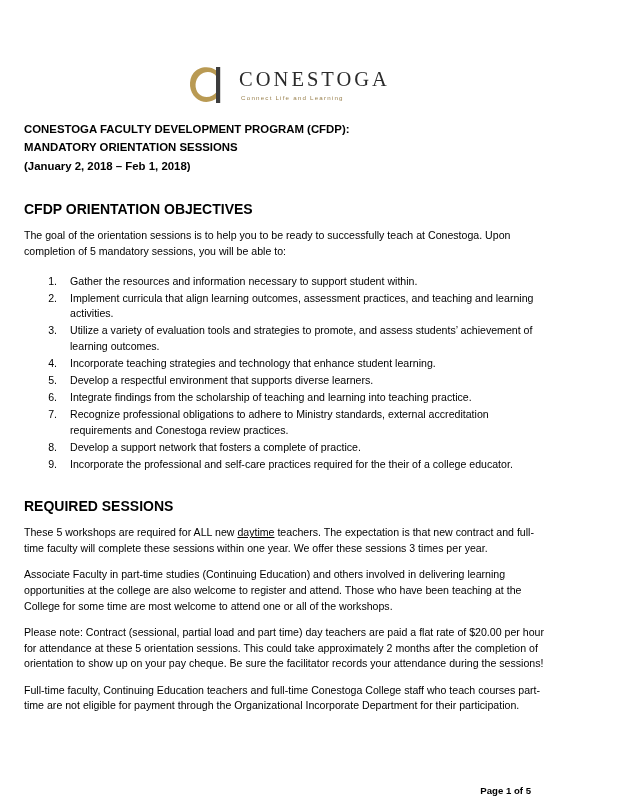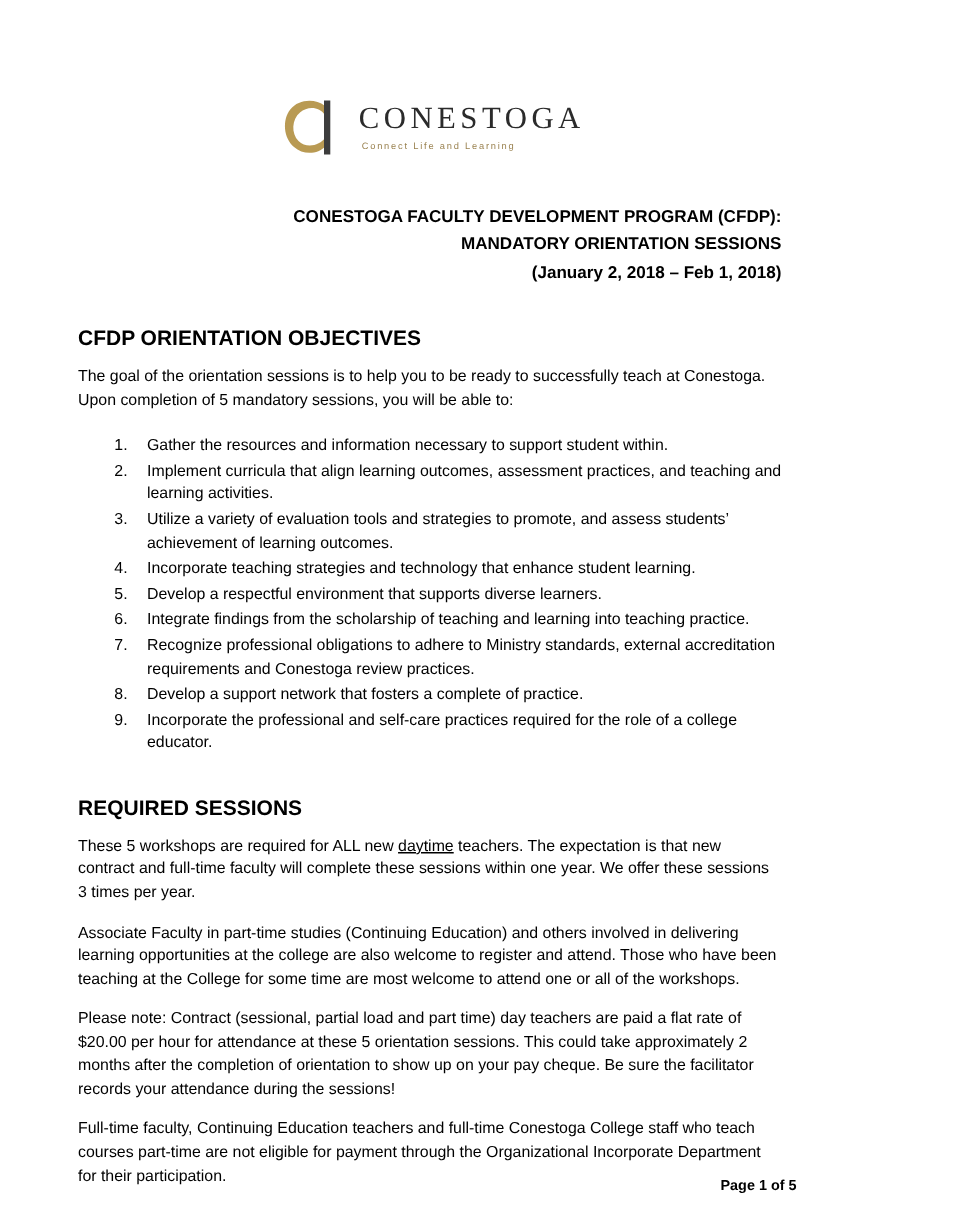--- a/index.html
+++ b/index.html
@@ -12,21 +12,21 @@
     background: #ffffff;
     font-family: "Liberation Sans", sans-serif;
     color: #000000;
     overflow: hidden;
   }
   .page {
     position: relative;
     width: 573px;
     height: 808px;
     box-sizing: border-box;
-    padding: 0 52px;
+    padding: 0 24px;
   }
 
   
   .logo-block {
     padding-top: 62px;
     display: flex;
     justify-content: center;
     align-items: center;
   }
   .logo-inner {
@@ -55,22 +55,22 @@
     font-family: "Liberation Sans", sans-serif;
     font-size: 6.2px;
     letter-spacing: 1.2px;
     color: #9a8250;
     margin-top: 5px;
     margin-left: 2px;
   }
 
   
   .doc-title {
-    margin-top: 28px;
-    text-align: right;
+    margin-top: 12px;
+    text-align: left;
     font-size: 11.4px;
     font-weight: bold;
     line-height: 1.62;
   }
 
   
   .section-heading {
     font-size: 14px;
     font-weight: bold;
     margin-top: 26px;
@@ -142,21 +142,21 @@
 
   <ol class="objectives">
     <li>Gather the resources and information necessary to support student within.</li>
     <li>Implement curricula that align learning outcomes, assessment practices, and teaching and learning activities.</li>
     <li>Utilize a variety of evaluation tools and strategies to promote, and assess students’ achievement of learning outcomes.</li>
     <li>Incorporate teaching strategies and technology that enhance student learning.</li>
     <li>Develop a respectful environment that supports diverse learners.</li>
     <li>Integrate findings from the scholarship of teaching and learning into teaching practice.</li>
     <li>Recognize professional obligations to adhere to Ministry standards, external accreditation requirements and Conestoga review practices.</li>
     <li>Develop a support network that fosters a complete of practice.</li>
-    <li>Incorporate the professional and self-care practices required for the role of a college educator.</li>
+    <li>Incorporate the professional and self-care practices required for the their of a college educator.</li>
   </ol>
 
   <div class="section-heading">REQUIRED SESSIONS</div>
 
   <p class="body first-para">
     <span>These 5 workshops are required for ALL new </span><u class="underline">daytime</u><span> teachers. The expectation is that new contract and full-time faculty will complete these sessions within one year. We offer these sessions 3 times per year.</span>
   </p>
 
   <p class="body req-gap">Associate Faculty in part-time studies (Continuing Education) and others involved in delivering learning opportunities at the college are also welcome to register and attend. Those who have been teaching at the College for some time are most welcome to attend one or all of the workshops.</p>
 

